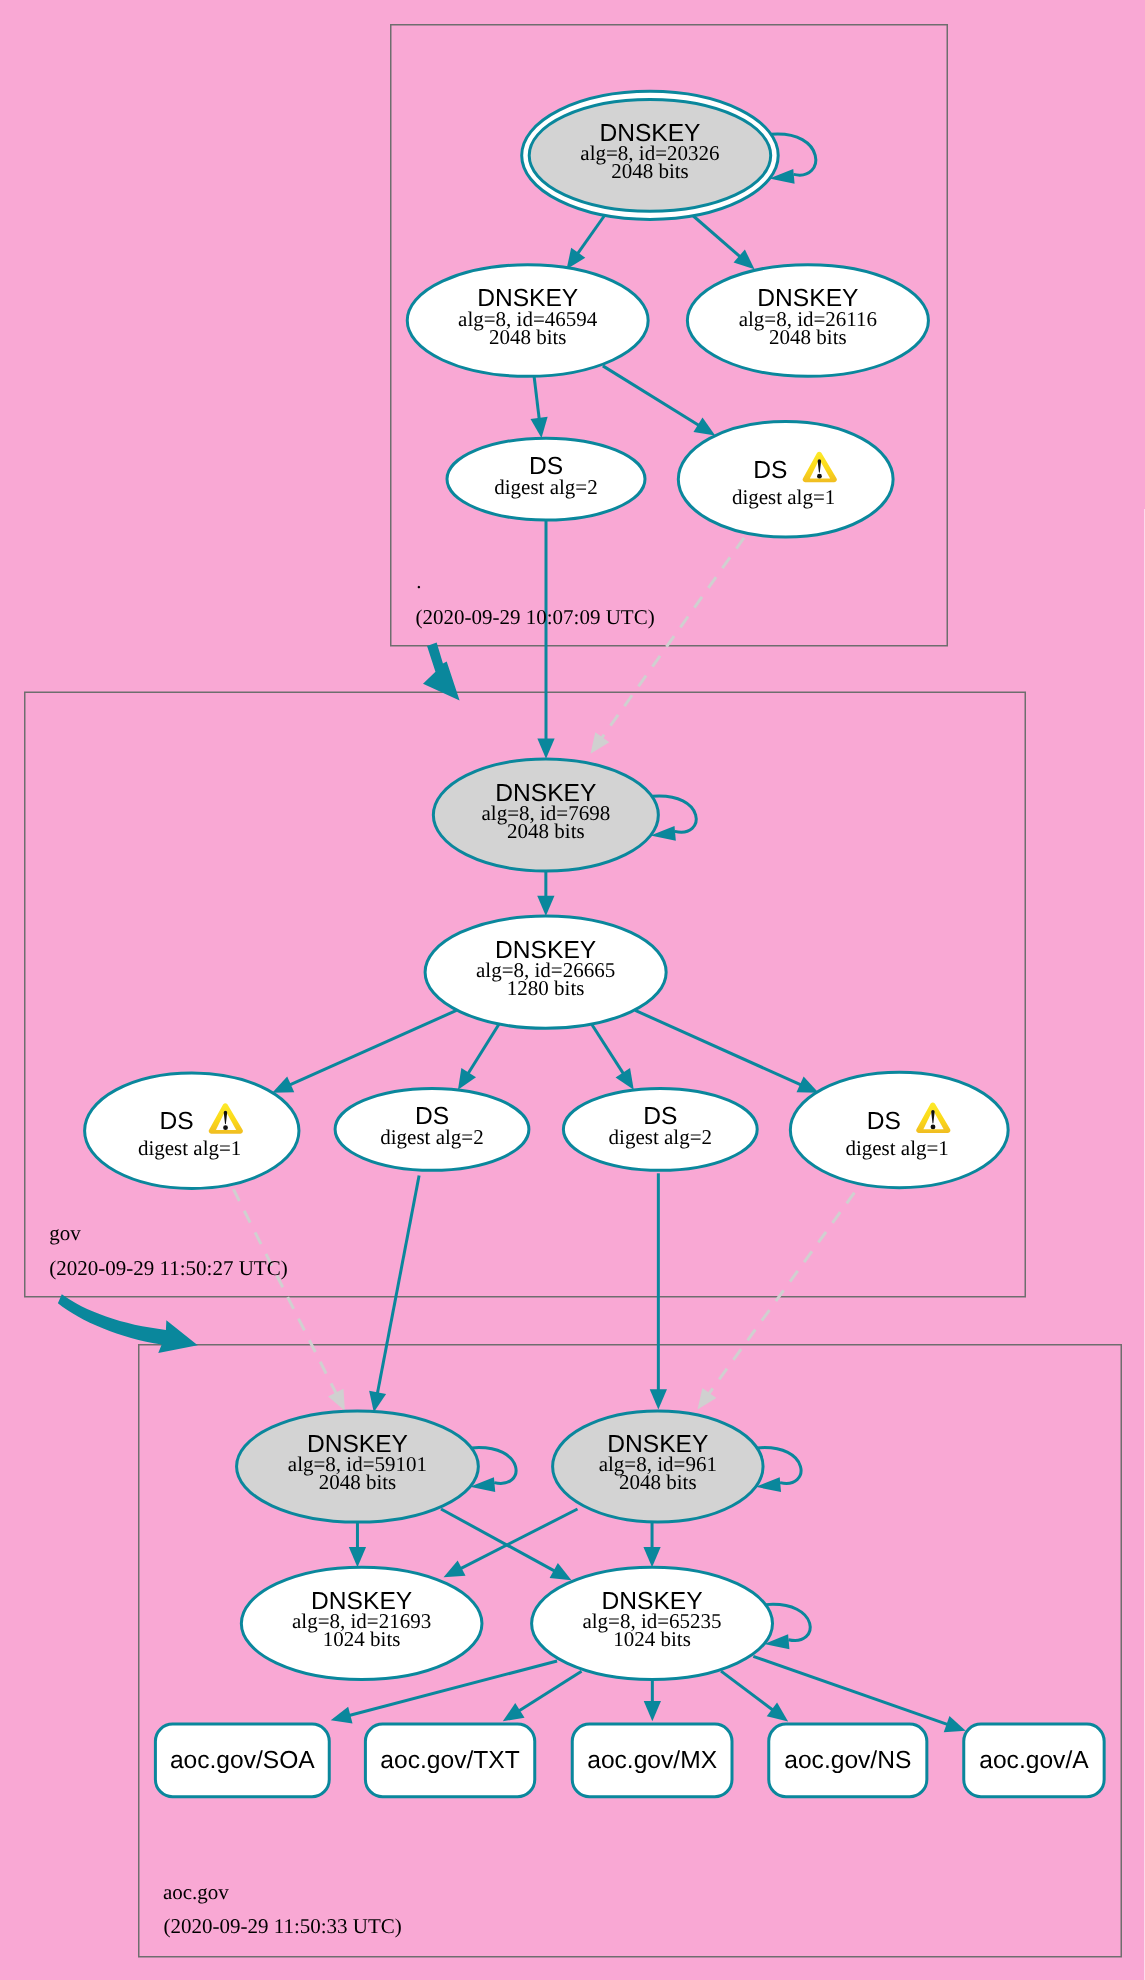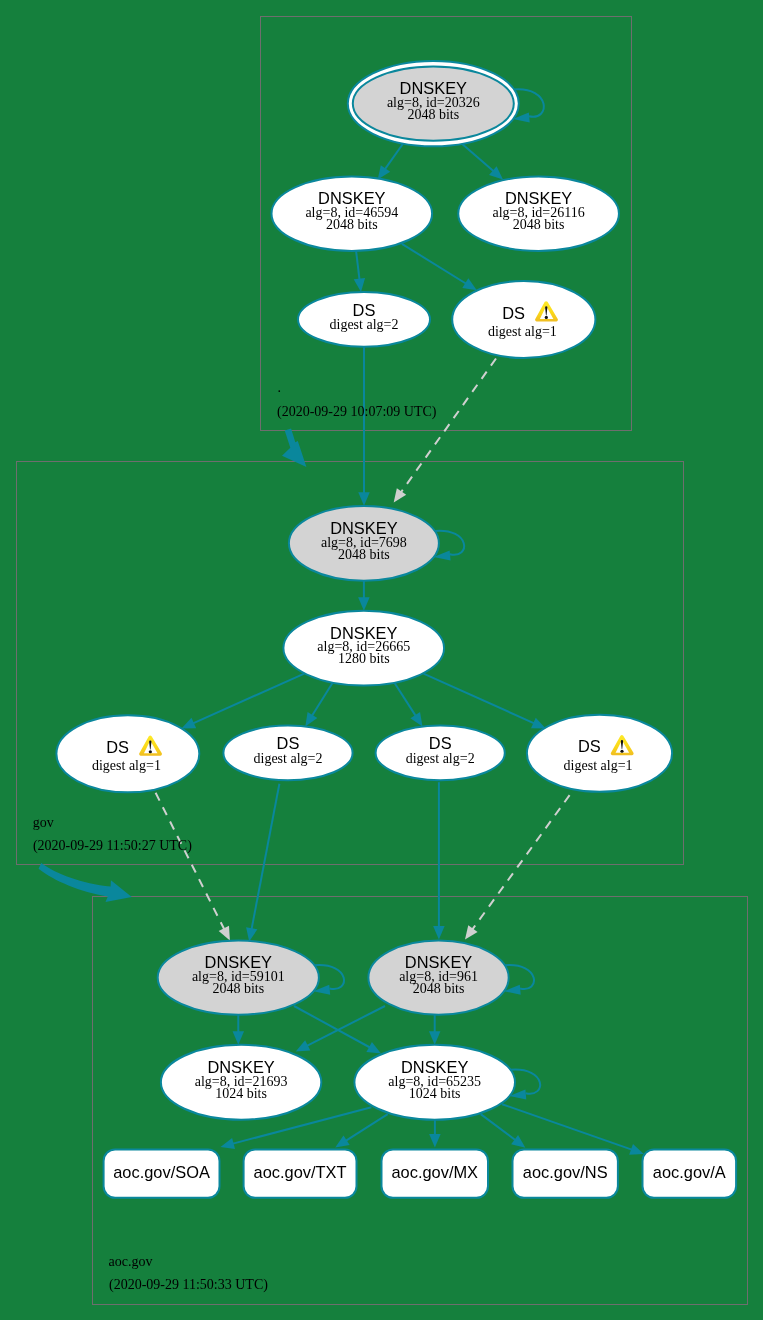--- a/index.html
+++ b/index.html
@@ -1,18 +1,18 @@
 <!DOCTYPE html>
 <html><head>
 <meta charset="utf-8">
 <title>DNSSEC authentication chain</title>
 <style>
   html,body{margin:0;padding:0;background:#ffffff;}
   body{width:763px;height:1320px;overflow:hidden;font-family:"Liberation Sans",sans-serif;}
-  #canvas{position:relative;width:763px;height:1320px;background:#15803d;}
+  #canvas{position:relative;width:763px;height:1320px;background:#f9a8d4;}
   svg{display:block;shape-rendering:geometricPrecision;}
   .zone-rect{fill:none;stroke:#6e6e6e;stroke-width:1;}
   .zone-label{font-family:"Liberation Serif",serif;font-size:14px;fill:#000;}
   .zone-ts{font-family:"Liberation Serif",serif;font-size:14px;fill:#000;}
   .n-title{font-family:"Liberation Sans",sans-serif;font-size:16.4px;fill:#000;text-anchor:middle;}
   .n-sub{font-family:"Liberation Serif",serif;font-size:14px;fill:#000;text-anchor:middle;}
   .ell{stroke:#0a879c;stroke-width:2;}
   .ell-white{fill:#ffffff;}
   .ell-sep{fill:#d3d3d3;}
   .rrset{fill:#ffffff;stroke:#0a879c;stroke-width:2;}

